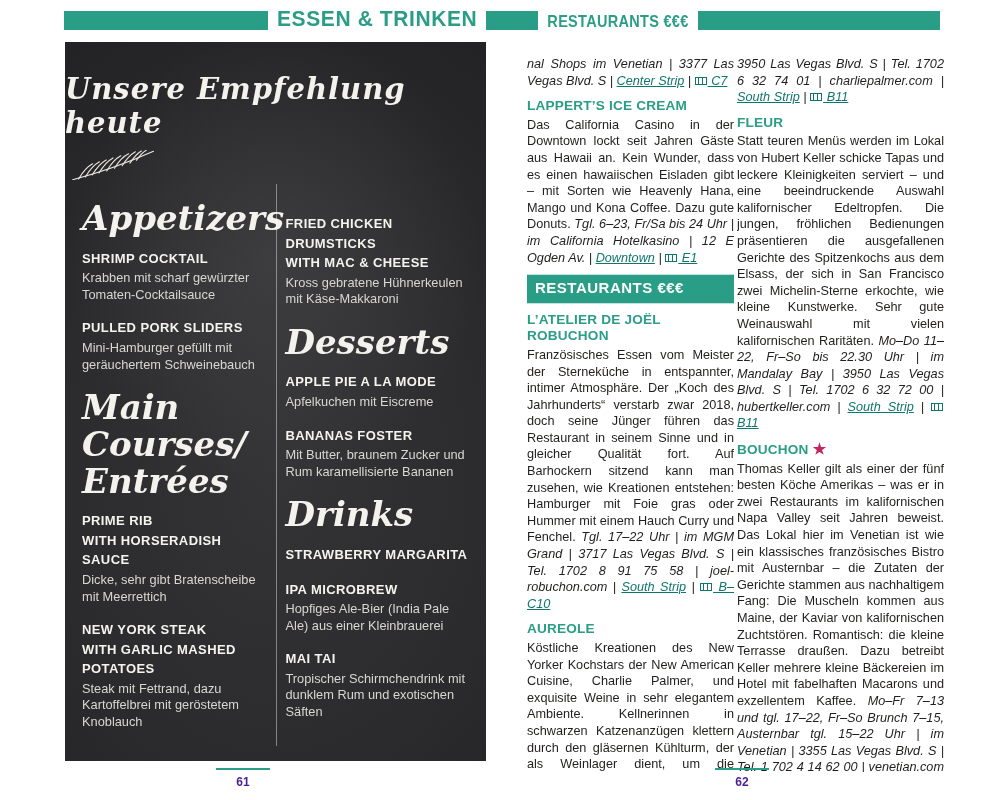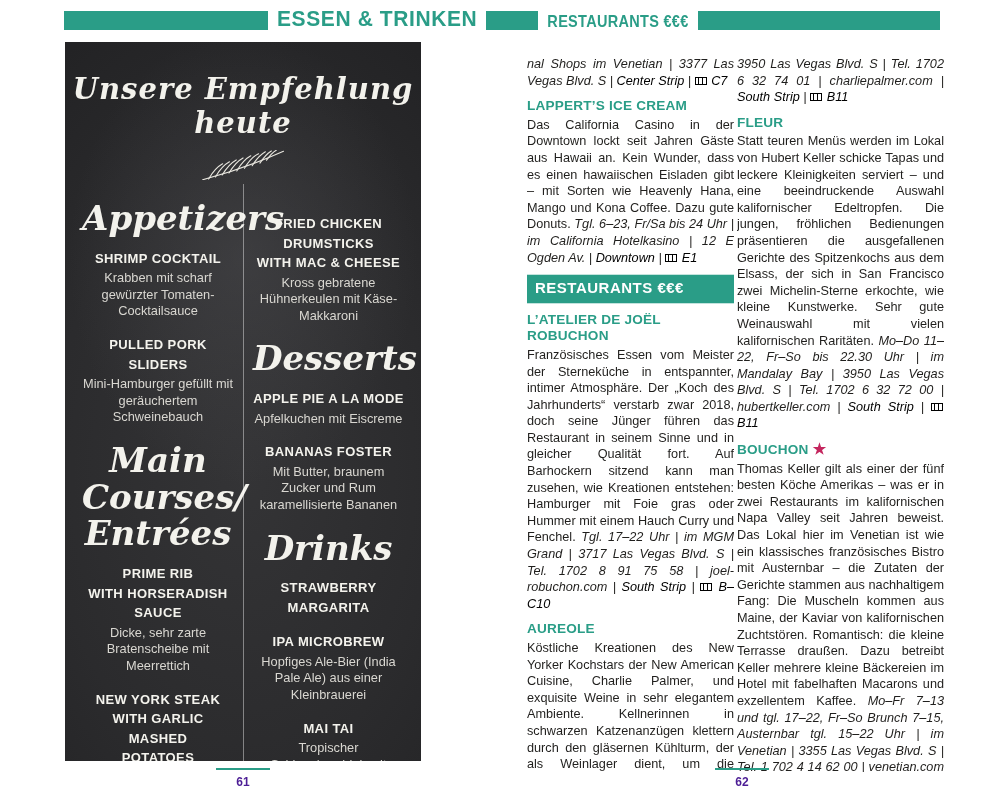--- a/index.html
+++ b/index.html
@@ -10,25 +10,25 @@
   
   .header{position:absolute;left:64px;top:8px;width:876px;height:22px;display:flex;align-items:flex-end;gap:9px;}
   .hbar{background:#2A9D87;height:19px;}
   .hbar.b1{width:204px;}
   .hbar.b2{width:52px;}
   .hbar.b3{flex:1;}
   .htitle{color:#2A9D87;font-weight:700;font-size:21px;letter-spacing:.6px;white-space:nowrap;transform:scaleY(1.08);}
   .hsub{color:#2A9D87;font-weight:700;font-size:14.5px;letter-spacing:.3px;white-space:nowrap;transform:scaleY(1.08);}
   
   .board{
-    position:absolute;left:65px;top:42px;width:356px;height:719px;overflow:hidden;
+    position:absolute;left:65px;top:42px;width:421px;height:719px;overflow:hidden;
     background:
       radial-gradient(ellipse 70% 45% at 50% 30%, rgba(90,90,94,.35), rgba(0,0,0,0) 70%),
       radial-gradient(ellipse 90% 70% at 50% 60%, #343436 0%, #2b2b2d 60%, #232325 100%);
-    color:#EFEEE8;text-align:center;
+    color:#EFEEE8;text-align:left;
   }
   .board-title{
     font-family:"DejaVu Serif",serif;font-style:italic;font-weight:700;
     font-size:29px;margin-top:30px;letter-spacing:1px;color:#F3F2EC;
   }
   .ornament{margin:10px auto 0;height:32px;}
   .board-cols{display:flex;margin-top:2px;padding:0 8px;}
   .bcol{width:50%;padding:0 9px;box-sizing:border-box;}
   .bcol + .bcol{border-left:1px solid rgba(255,255,255,.42);}
   .script-h{
@@ -41,21 +41,21 @@
   .item-desc{font-size:12.8px;line-height:1.3;color:#D9D7D1;margin-top:2px;}
   
   .lcol{
     position:absolute;top:56px;width:207px;height:716px;
     font-size:12.7px;line-height:16.6px;text-align:justify;hyphens:auto;overflow:hidden;
   }
   #listing-col-0{left:527px;}
   #listing-col-1{left:737px;}
   .para{margin:0 0 9px;}
   .it{font-style:italic;}
-  .ac{color:#000000;}
+  .ac{color:#0f766e;text-decoration:underline;}
   .listing-h{
     color:#2A9D87;font-size:13.6px;font-weight:700;margin:1px 0 2px;
     letter-spacing:.2px;text-align:left;transform-origin:left;
   }
   h3.listing-h{margin:1px 0 2px;}
   .banner{
     background:#2A9D87;color:#ffffff;font-weight:700;font-size:15px;
     padding:5px 8px 6px;margin:2px 0 9px;letter-spacing:.5px;text-align:left;
     box-sizing:border-box;width:100%;transform:scaleY(1.02);
   }
@@ -115,21 +115,21 @@
           </div>
           <div class="menu-item">
             <div class="item-name">PULLED PORK SLIDERS</div>
             <div class="item-desc">Mini-Hamburger gefüllt mit geräuchertem Schweinebauch</div>
           </div>
           <div class="script-h">Main Courses/
 Entrées</div>
           <div class="menu-item">
             <div class="item-name">PRIME RIB
 WITH HORSERADISH SAUCE</div>
-            <div class="item-desc">Dicke, sehr zarte Bratenscheibe mit Meerrettich</div>
+            <div class="item-desc">Dicke, sehr gibt Bratenscheibe mit Meerrettich</div>
           </div>
           <div class="menu-item">
             <div class="item-name">NEW YORK STEAK
 WITH GARLIC MASHED
 POTATOES</div>
             <div class="item-desc">Steak mit Fettrand, dazu Kartoffelbrei mit geröstetem Knoblauch</div>
           </div>
         </div>
       <div class="bcol" id="board-col-1">
           <div class="menu-item">

